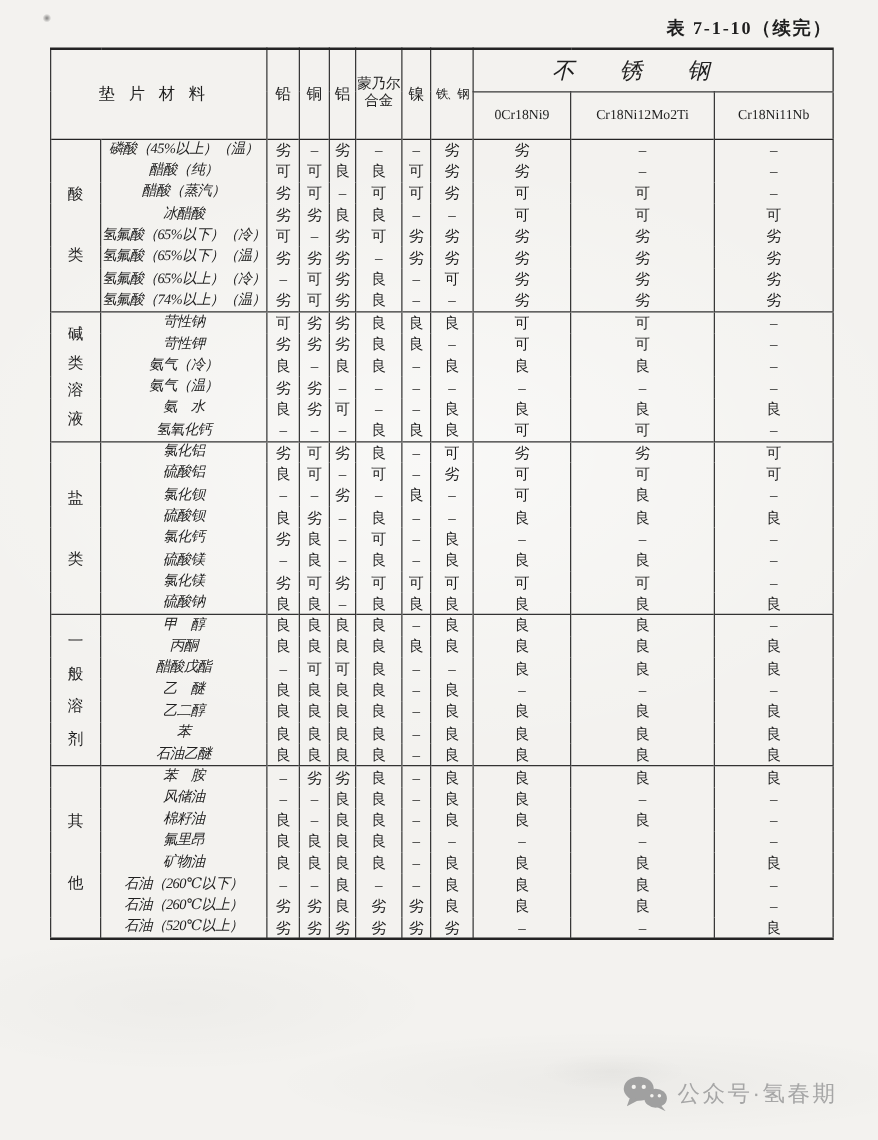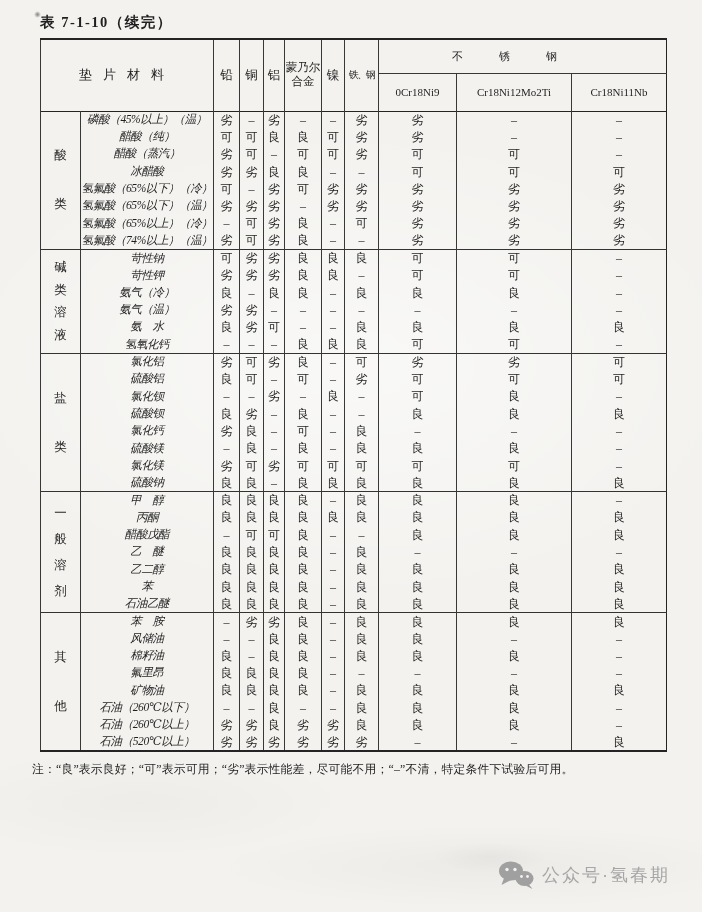--- a/index.html
+++ b/index.html
@@ -10,36 +10,36 @@
     color:#1f1f1f;
   }
   .page{position:absolute;inset:0;
     background:
       radial-gradient(ellipse 300px 80px at 20% 88%, rgba(0,0,0,0.025), transparent 70%),
       radial-gradient(ellipse 400px 60px at 70% 95%, rgba(0,0,0,0.03), transparent 70%),
       radial-gradient(ellipse 500px 300px at 50% 40%, rgba(255,255,255,0.5), transparent 80%);
   }
   .title{
     position:absolute;top:13px;left:40px;width:626px;
-    text-align:left;font-size:14.5px;font-weight:bold;letter-spacing:1.5px;
+    text-align:right;font-size:14.5px;font-weight:bold;letter-spacing:1.5px;
   }
   table.tbl{
     position:absolute;top:38px;left:40px;width:626px;
     border-collapse:collapse;table-layout:fixed;
     border:1.6px solid #242424;border-top-width:2.8px;border-bottom-width:2.2px;
   }
   .tbl th,.tbl td{
     border-left:1px solid #383838;
     padding:0;text-align:center;vertical-align:middle;font-weight:normal;
   }
   thead{border-bottom:1.4px solid #242424;}
   tr.h1{height:34px;}
   tr.h2{height:38px;}
   .mat-h{font-size:13px;letter-spacing:11px;padding-left:11px;margin-left:48px;}
-  .ss-h{font-size:11px;letter-spacing:36px;padding-left:36px;border-bottom:1px solid #383838;}
+  .ss-h{font-size:18px;letter-spacing:36px;padding-left:36px;border-bottom:1px solid #383838;font-style:italic;}
   .metal{font-size:12.5px;}
   .metal-monel{font-size:11.5px;line-height:1.2;padding:0 2px;}
   .metal-fe{font-size:10px;letter-spacing:-1.5px;white-space:nowrap;}
   .ss-sub{font-size:11px;letter-spacing:0;}
   tbody tr{height:17.3px;}
   tbody td{font-size:12px;line-height:1;}
   td.mat{font-size:11.5px;letter-spacing:-0.4px;white-space:nowrap;overflow:hidden;font-style:italic;}
   td.val{font-size:12px;}
   tr.sec-start td{border-top:1.1px solid #333;}
   td.group-cell{padding:0;}
@@ -582,21 +582,20 @@
           <td class="val">劣</td>
           <td class="val">劣</td>
           <td class="val">劣</td>
           <td class="val">–</td>
           <td class="val">–</td>
           <td class="val">良</td>
         </tr>
       </tbody>
   </table>
 
-  <div class="note">注：“良”表示良好；“可”表示可用；“劣”表示性能差，尽可能不用；“–”不清，特定条件下试验后可用。</div>
 
   <div class="watermark">
     <svg width="36" height="29" viewBox="0 0 36 29">
       <ellipse cx="13" cy="11" rx="12" ry="9.6" fill="#a0a0a0"></ellipse>
       <polygon points="6,18 3.5,25 13,20" fill="#a0a0a0"></polygon>
       <circle cx="9" cy="9.5" r="1.7" fill="#f3f2ef"></circle>
       <circle cx="17" cy="9.5" r="1.7" fill="#f3f2ef"></circle>
       <ellipse cx="26.5" cy="18.5" rx="9" ry="7.6" fill="#a0a0a0"></ellipse>
       <polygon points="31,24.5 34.5,29 27.5,25.5" fill="#a0a0a0"></polygon>
       <circle cx="23.5" cy="16.5" r="1.4" fill="#f3f2ef"></circle>

